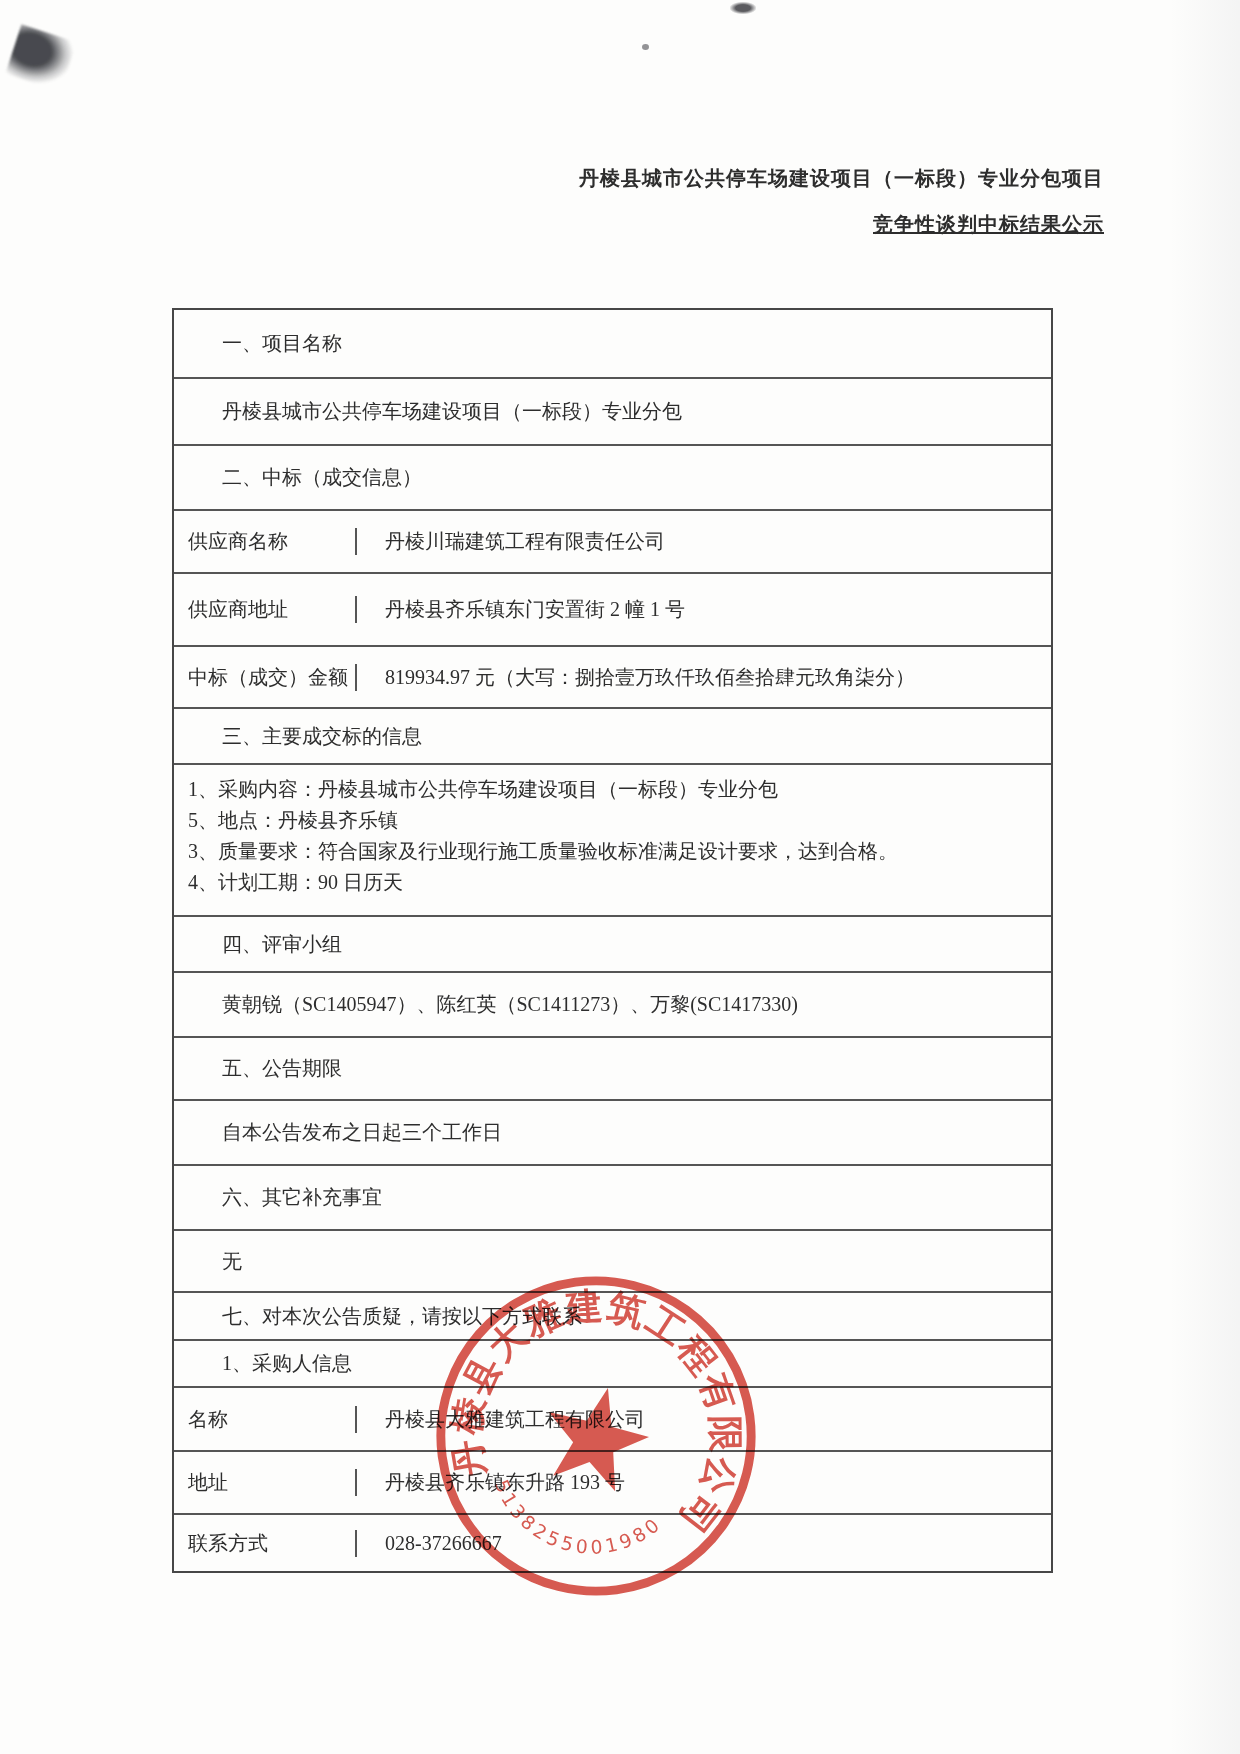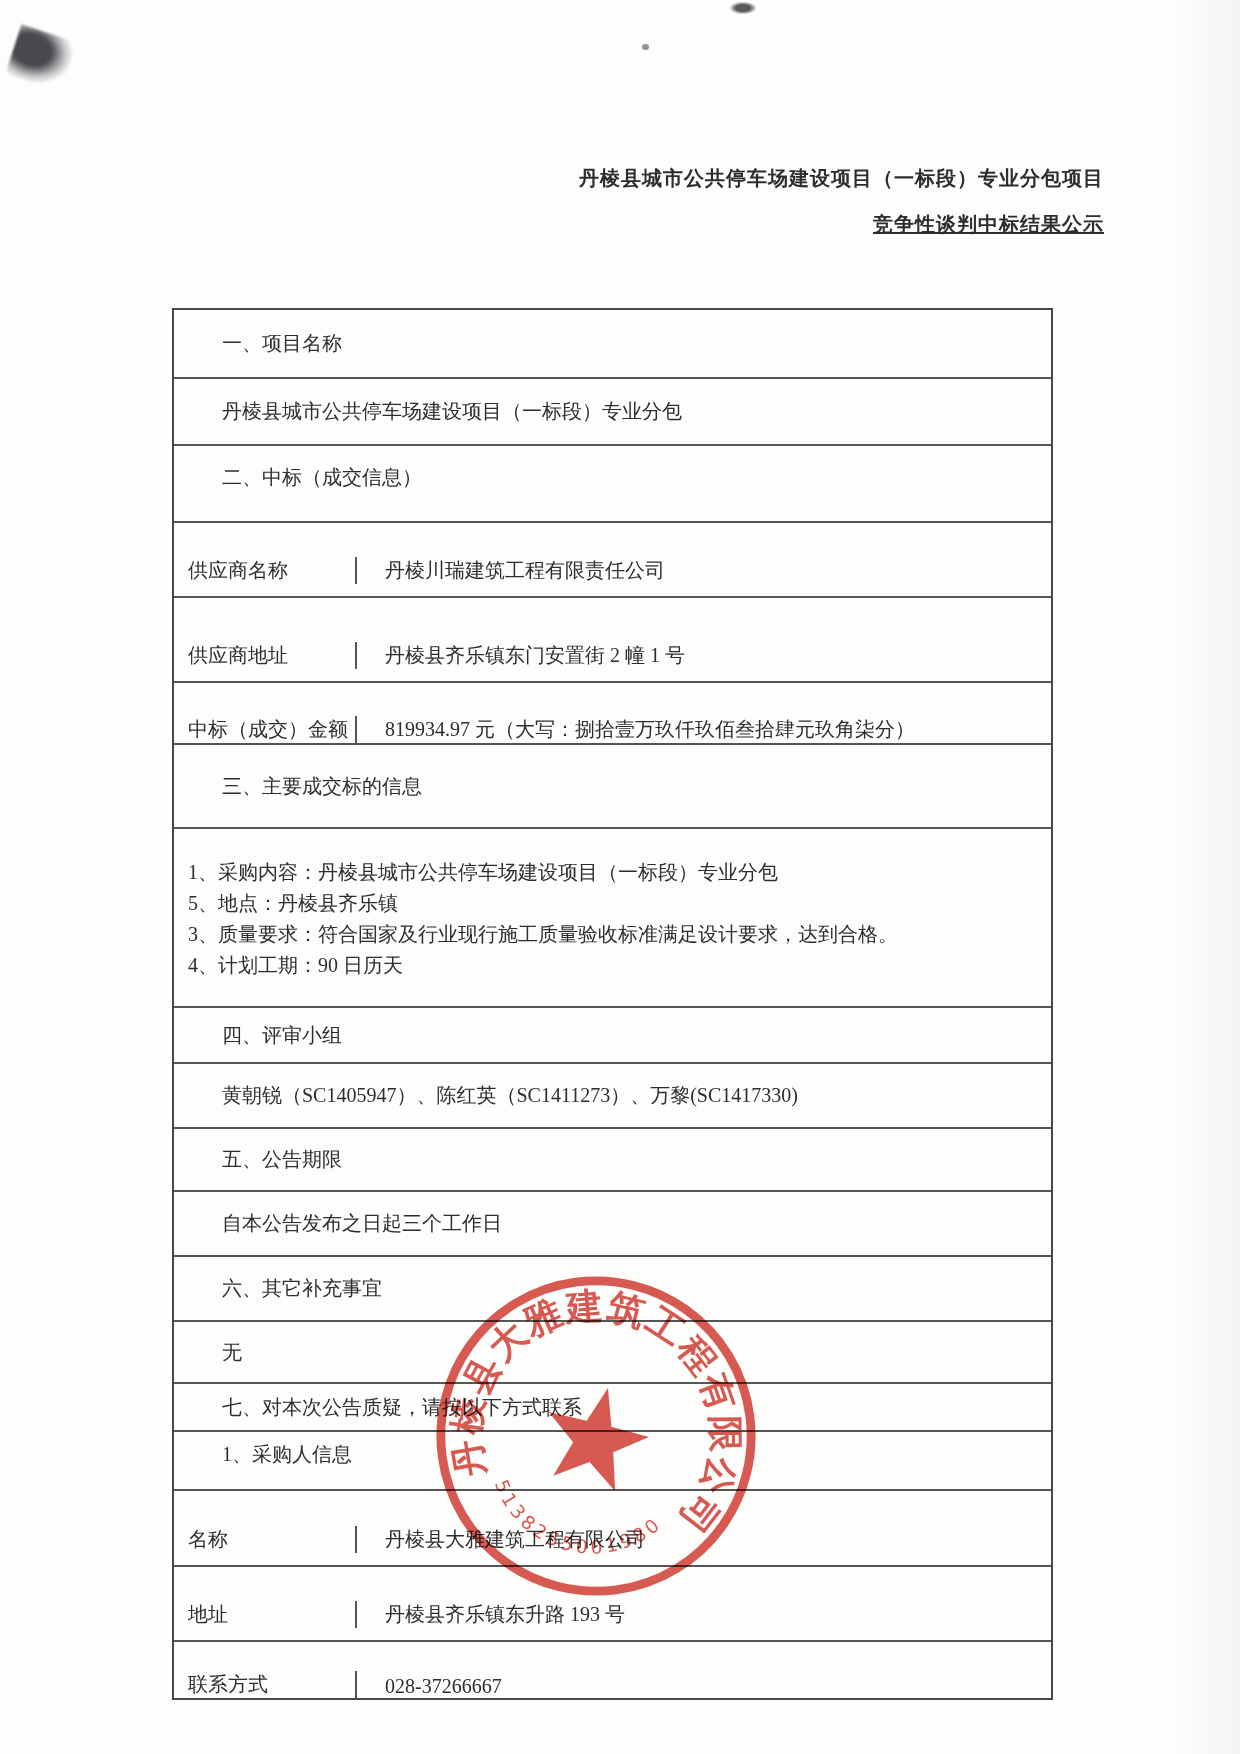--- a/index.html
+++ b/index.html
@@ -49,21 +49,21 @@
     position:absolute;left:172px;top:308px;width:881px;
     border:2px solid #474747;
     box-sizing:border-box;
     background:transparent;
     font-size:20px;
   }
   .tr{display:flex;align-items:center;box-sizing:border-box;border-top:2px solid #555;}
   .tr:first-child{border-top:none;}
   .cell{box-sizing:border-box;}
   .cell.full{padding-left:12px;width:100%;margin-left:36px;}
-  .pair{align-items:flex-end;margin-top:12px;}
+  .pair{align-items:center;}
   .pair .label{
     width:183px;flex:0 0 183px;
     border-right:2px solid #555;
     display:flex;align-items:center;
     padding-left:14px;
   }
   .pair .value{
     flex:1;display:flex;align-items:center;
     padding-left:28px;padding-right:8px;
   }
@@ -121,25 +121,25 @@
     <div class="tr pair" style="height:73px">
       <div class="cell label">供应商地址</div>
       <div class="cell value">丹棱县齐乐镇东门安置街 2 幢 1 号</div>
     </div>
 
     <div class="tr pair" style="height:62px">
       <div class="cell label">中标（成交）金额</div>
       <div class="cell value">819934.97 元（大写：捌拾壹万玖仟玖佰叁拾肆元玖角柒分）</div>
     </div>
 
-    <div class="tr" style="height:84px">
+    <div class="tr" style="height:56px">
       <div class="cell full">三、主要成交标的信息</div>
     </div>
 
-    <div class="tr" style="height:179px;align-items:center">
+    <div class="tr" style="height:152px;align-items:flex-start">
       <div class="cell lines-cell">
         <div class="ln">1、采购内容：丹棱县城市公共停车场建设项目（一标段）专业分包</div>
         <div class="ln">5、地点：丹棱县齐乐镇</div>
         <div class="ln">3、质量要求：符合国家及行业现行施工质量验收标准满足设计要求，达到合格。</div>
         <div class="ln">4、计划工期：90 日历天</div>
       </div>
     </div>
 
     <div class="tr" style="height:56px">
       <div class="cell full">四、评审小组</div>

